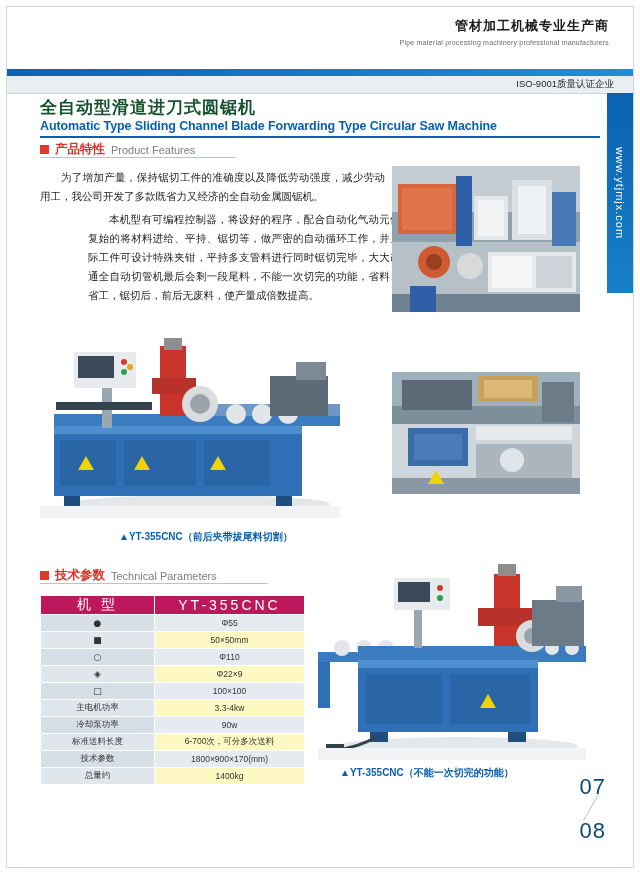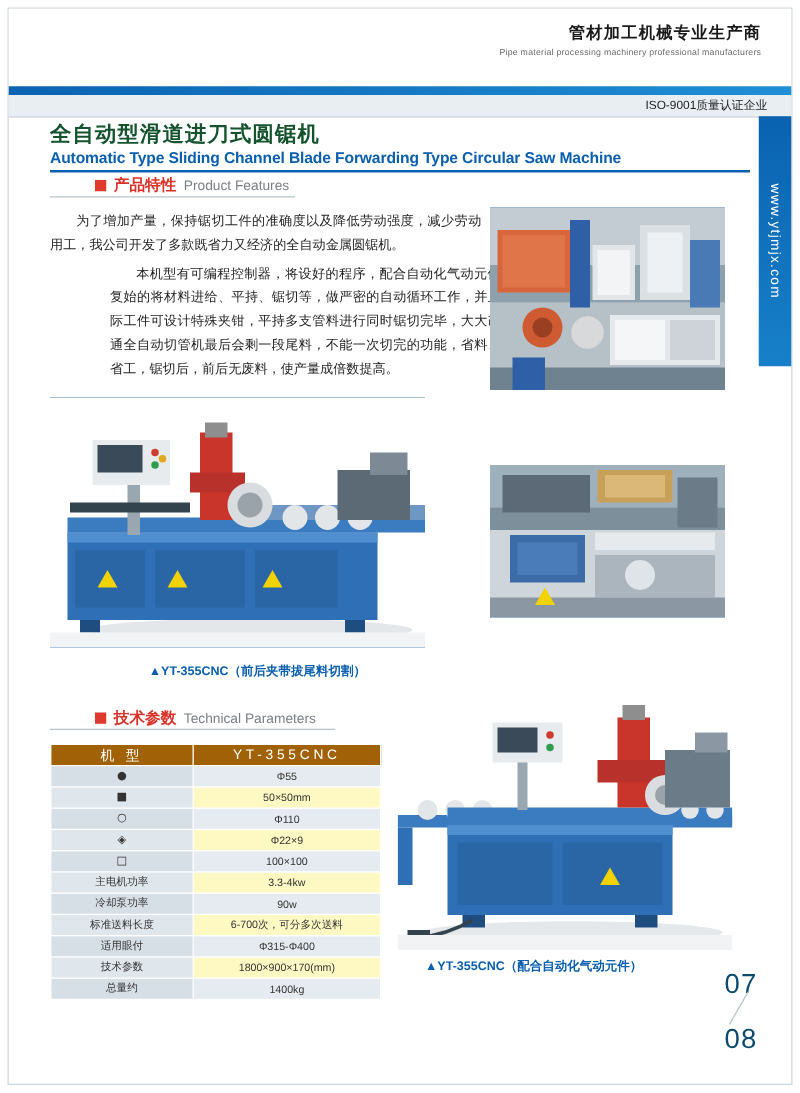--- a/index.html
+++ b/index.html
@@ -65,21 +65,20 @@
     position:absolute;left:40px;top:119px;
     font-size:12.5px;font-weight:bold;color:#0a5fae;letter-spacing:-0.1px;text-align:center;
   }
   .title-rule{
     position:absolute;left:40px;top:136px;width:560px;height:2px;
     background:#0a5fae;
   }
   
   .sec{
     position:absolute;
-    margin-left:36px;
   }
   .sec .sq{
     display:inline-block;width:9px;height:9px;background:#e03a2f;
     margin-right:6px;vertical-align:middle;
   }
   .sec .cn{
     font-size:12.5px;font-weight:bold;color:#d8332a;vertical-align:middle;
   }
   .sec .en{
     font-size:11px;color:#7a7f85;vertical-align:middle;margin-left:6px;
@@ -103,21 +102,21 @@
   
   .tbl{
     position:absolute;left:40px;top:595px;width:265px;
     border-collapse:collapse;font-size:8.5px;
   }
   .tbl td{
     border:1px solid #ffffff;
     height:16px;padding:0 4px;text-align:center;color:#333;
   }
   .tbl tr.head td{
-    background:#a16207;color:#fff;font-size:11px;letter-spacing:3px;
+    background:#be185d;color:#fff;font-size:14px;letter-spacing:3px;
   }
   .tbl td.k{
     background:#dfe6ec;width:105px;
   }
   .tbl td.v{
     background:#fef9c3;
   }
   .tbl tr:nth-child(even) td.k{background:#d6dee6;}
   .tbl tr:nth-child(even) td.v{background:#e6ebf1;}
   .sym{font-family:"DejaVu Sans", sans-serif;font-size:9px;}
@@ -297,24 +296,20 @@
       </tr>
       <tr>
         <td class="k">冷却泵功率</td>
         <td class="v">90w</td>
       </tr>
       <tr>
         <td class="k">标准送料长度</td>
         <td class="v">6-700次，可分多次送料</td>
       </tr>
       <tr>
-        <td class="k">适用眼付</td>
-        <td class="v">Φ315-Φ400</td>
-      </tr>
-      <tr>
         <td class="k">技术参数</td>
         <td class="v">1800×900×170(mm)</td>
       </tr>
       <tr>
         <td class="k">总量约</td>
         <td class="v">1400kg</td>
       </tr>
     </tbody>
   </table>
 
@@ -356,20 +351,20 @@
       <circle cx="254" cy="100" r="7" fill="#e2e6e9"></circle>
 
       <rect x="214" y="52" width="52" height="46" fill="#6b7b88"></rect>
       <rect x="238" y="38" width="26" height="16" fill="#8b98a3"></rect>
 
       <path d="M60 188 q -20 12 -44 14" stroke="#33444f" stroke-width="3" fill="none"></path>
       <rect x="8" y="196" width="18" height="8" fill="#33444f"></rect>
       <rect x="0" y="200" width="268" height="12" fill="#f1f3f5"></rect>
     </svg>
   </div>
-  <div class="cap" style="left:340px;top:766px;">▲YT-355CNC（配合自动化气动元件）</div>
+  <div class="cap" style="left:340px;top:766px;">▲YT-355CNC（不能一次切完的功能）</div>
 
   <div class="pgnum">
     <div class="top">07</div>
     <div class="slash"></div>
     <div class="bot">08</div>
   </div>
 </div>
 
 </body></html>

